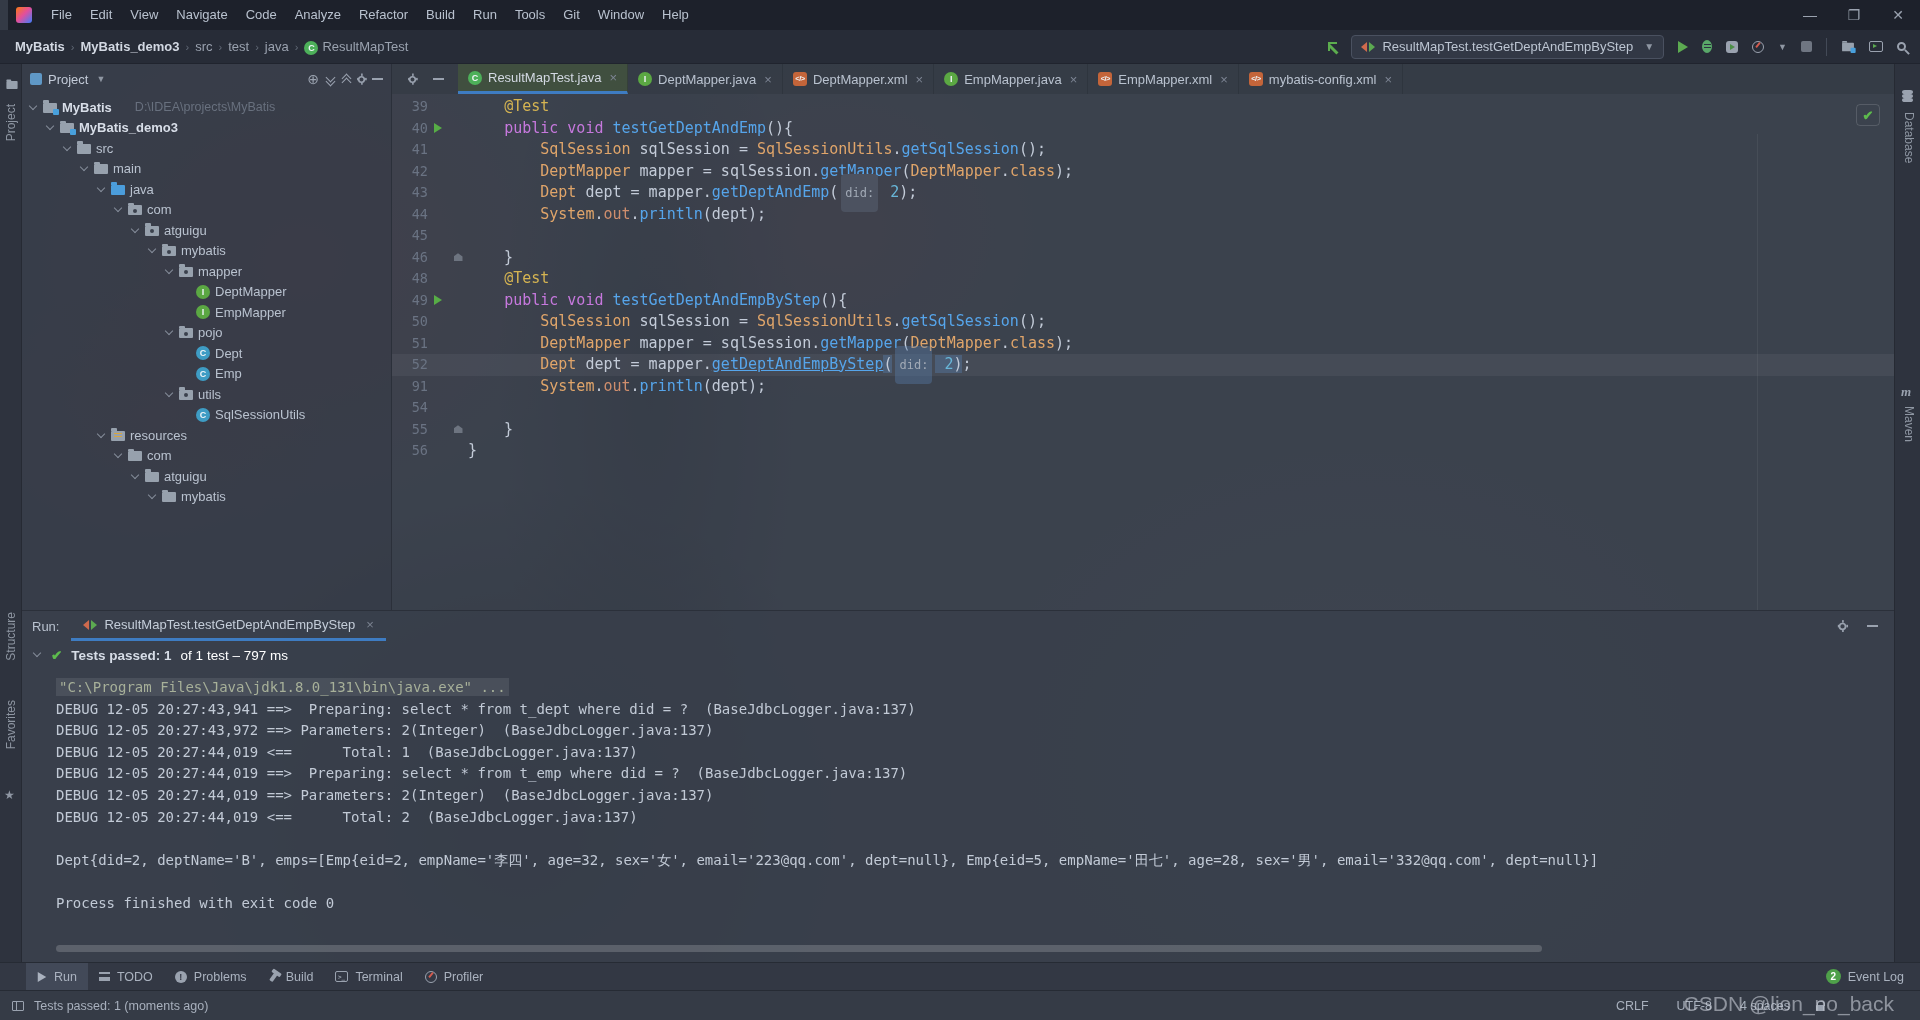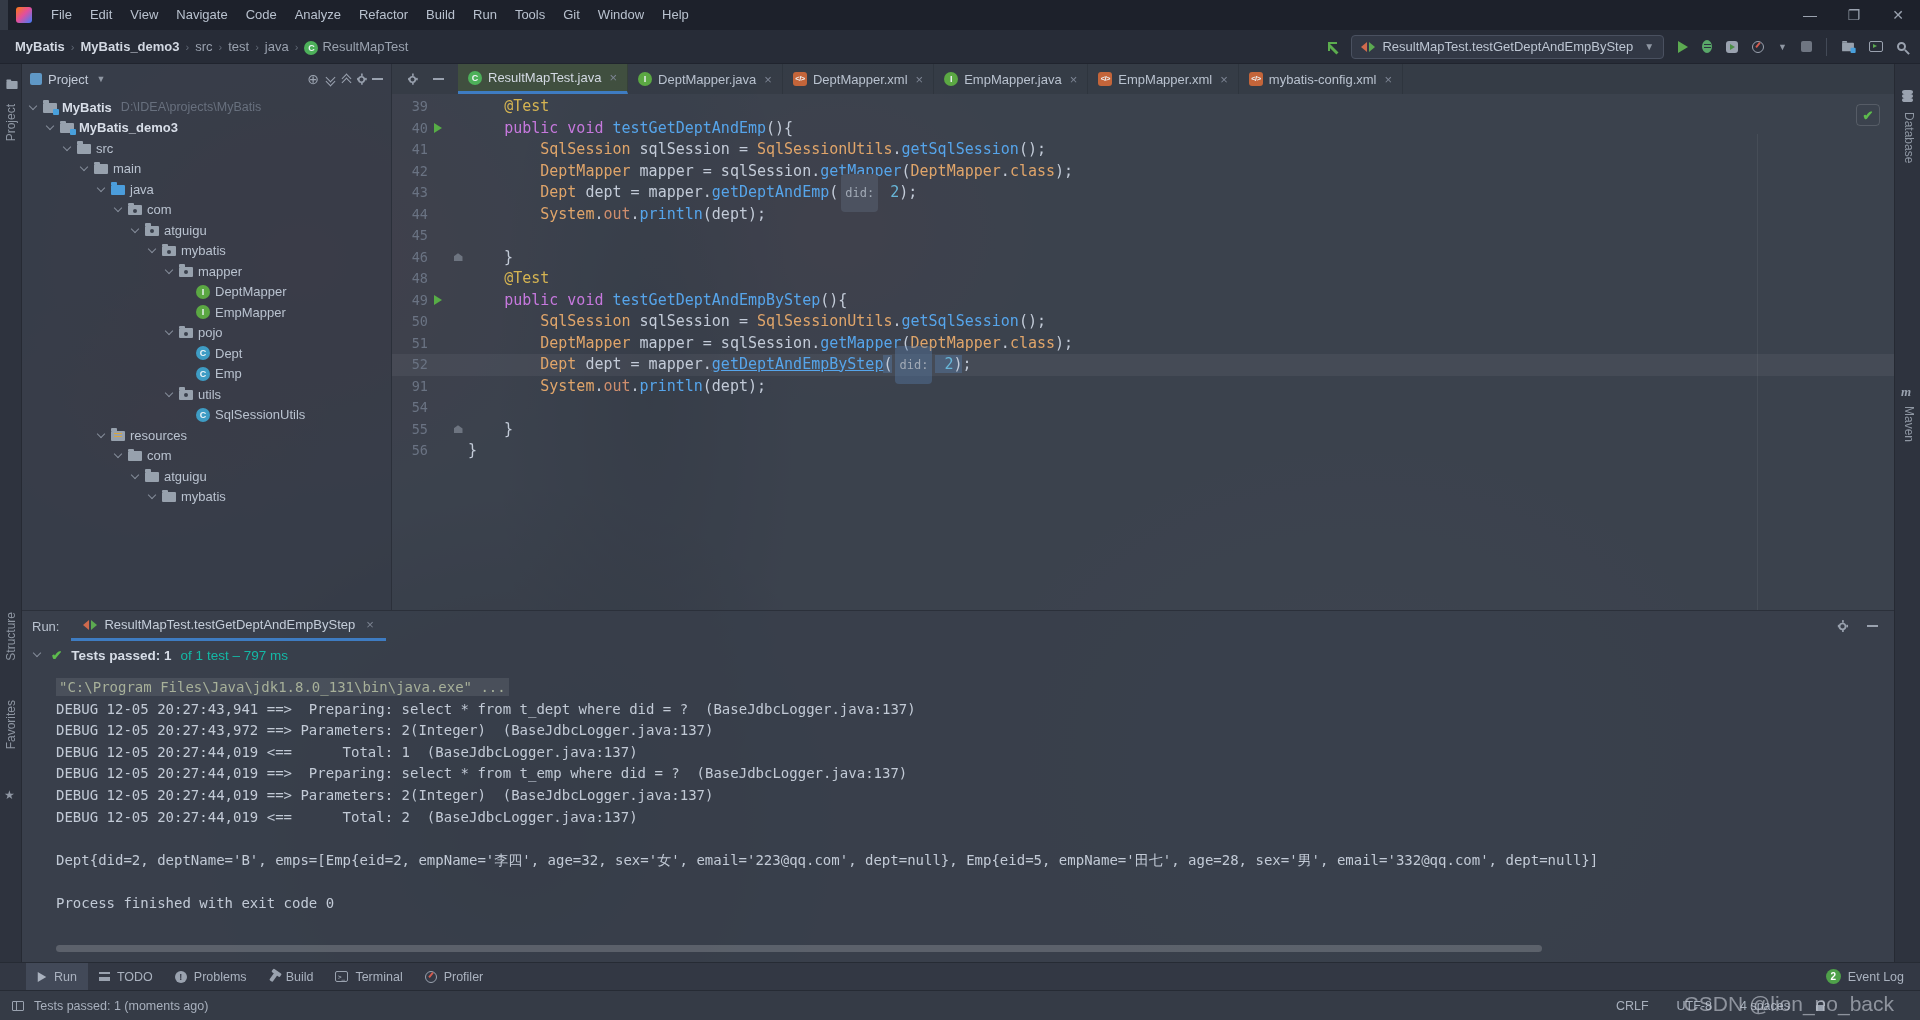--- a/index.html
+++ b/index.html
@@ -99,21 +99,21 @@
   .main{position:absolute;left:22px;right:26px;top:64px;height:546px;display:flex;z-index:1}
   .project{width:370px;background:rgba(56,62,74,.84);border-right:1px solid #2b303a;display:flex;flex-direction:column}
   .phead{height:30px;display:flex;align-items:center;padding:0 8px;gap:6px;font-size:13px;color:#c3cbd8}
   .phead .sq{width:12px;height:12px;border-radius:2px;background:#5f98c6}
   .phead .dd{font-size:9px;color:#8f97a3;margin-left:2px}
   .phead .sp{flex:1}
   .ptree{flex:1;overflow:hidden;padding-top:3px;font-size:13px}
   .trow{height:20.5px;display:flex;align-items:center;gap:5px;white-space:nowrap;cursor:default}
   .trow .lbl{color:#b9c2cf}
   .trow .lbl.b{color:#d8dee8;font-weight:bold}
-  .trow .sfx{color:#68707e;margin-left:4px;font-size:12.5px}
+  .trow .sfx{color:#68707e;margin-left:18px;font-size:12.5px}
   .chev{width:6px;height:6px;border-right:1.6px solid #858d9a;border-bottom:1.6px solid #858d9a;transform:rotate(45deg);margin:-3px 2px 0 0;flex:none}
   .chsp{width:8px;flex:none}
   .fico{width:14px;height:10px;background:#97a1ad;border-radius:1px;position:relative;flex:none;margin-top:1px}
   .fico::before{content:"";position:absolute;top:-2.5px;left:0;width:6px;height:2.5px;background:inherit;border-radius:1px 1px 0 0}
   .fico.srcf{background:#4b9ddb}
   .fico.pkg::after{content:"";position:absolute;left:5px;top:3.5px;width:4px;height:4px;border-radius:50%;background:#3b414d}
   .fico.resf::after{content:"";position:absolute;left:3px;top:2px;width:8px;height:6px;background:repeating-linear-gradient(#d8a63f 0 1.5px,transparent 1.5px 3px)}
   .fico.proj::after{content:"";position:absolute;right:-2px;bottom:-2px;width:6px;height:6px;background:#48a0dc;border-radius:1px}
   .cico{width:14px;height:14px;border-radius:50%;background:#3e9cc4;color:#eef4f8;font:bold 9px/14px "Liberation Sans",sans-serif;text-align:center;flex:none}
   .cico.i{background:#5ba843}
@@ -148,21 +148,21 @@
   
   .runpanel{position:absolute;left:22px;right:26px;top:610px;height:352px;background:rgba(58,64,76,.92);border-top:1px solid #2b303a;z-index:1}
   .rphead{height:30px;display:flex;align-items:stretch;font-size:13px}
   .rplabel{color:#b9c2cf;align-self:center;margin:0 12px 0 10px}
   .rptab{display:flex;align-items:center;gap:7px;padding:0 12px;border-bottom:3px solid #3e7cc2;color:#c4cdd9}
   .rptab .x{color:#7b8391;margin-left:4px}
   .rphead .hicons{margin-left:auto;display:flex;align-items:center;gap:20px;margin-right:16px}
   .rpstatus{height:28px;display:flex;align-items:center;gap:9px;padding-left:12px;font-size:13.5px}
   .rpstatus .chev{margin-top:-4px}
   .rpstatus b{color:#d6dce6;font-weight:bold}
-  .rpstatus .dim{color:#14b8a6}
+  .rpstatus .dim{color:#ffffff}
   .console{position:absolute;left:0;right:0;top:62px;bottom:0;padding:4px 0 0 34px;font:14px/21.6px "DejaVu Sans Mono","DejaVu Sans",monospace;color:#c2cad6;white-space:pre;overflow:hidden}
   .conline{height:21.6px}
   .conline .cmd{background:rgba(255,255,255,.09);color:#a7b099;padding:1px 3px}
   .hscroll{position:absolute;left:34px;right:352px;bottom:10px;height:7px;border-radius:4px;background:rgba(255,255,255,.18)}
 
   
   .bottombar{position:absolute;left:0;right:0;bottom:30px;height:28px;background:#333844;border-top:1px solid #262b34;display:flex;align-items:center;padding-left:26px;font-size:12.5px;color:#aab2bf;z-index:2}
   .bbi{display:flex;align-items:center;gap:7px;height:100%;padding:0 11px;cursor:default}
   .bbi.active{background:#424958}
   .bb-right{margin-left:auto;display:flex;align-items:center;gap:7px;margin-right:16px}

